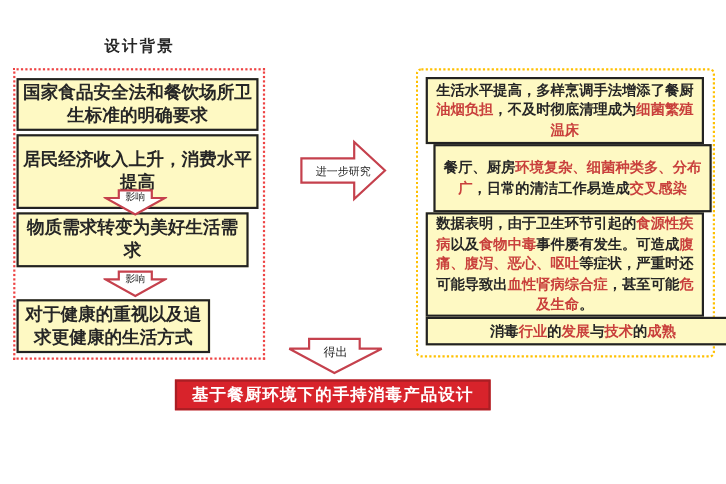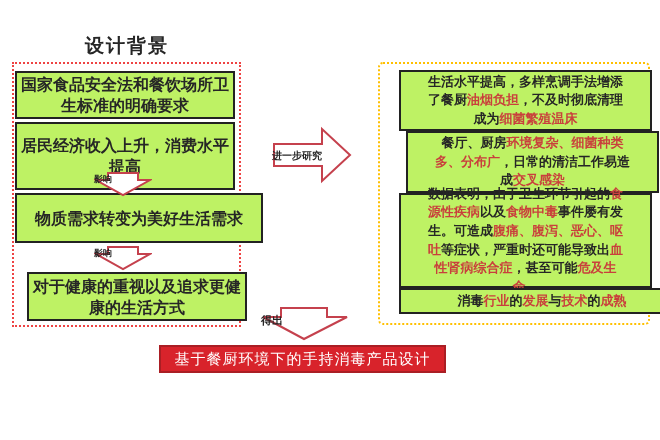--- a/index.html
+++ b/index.html
@@ -8,52 +8,52 @@
     --frame-red:#ee4343;
     --frame-yellow:#ffc000;
     --arrow-stroke:#c5414d;
     --banner-bg:#d8232b;
     --banner-border:#aa1e24;
   }
   *{margin:0;padding:0;box-sizing:border-box;}
   body{background:#ffffff;font-family:"Liberation Sans","DejaVu Sans",sans-serif;}
   .canvas{position:relative;width:660px;height:440px;background:#ffffff;overflow:hidden;}
 
-  .panel-title{position:absolute;text-align:center;font-weight:bold;font-size:19px;color:var(--black-text);letter-spacing:2px;}
+  .panel-title{position:absolute;text-align:center;font-weight:bold;font-size:14px;color:var(--black-text);letter-spacing:2px;}
   .panel-title.red{color:var(--red-text);}
 
   .dashed-frame{position:absolute;background:transparent;}
   .dashed-frame.red{border:2px dotted var(--frame-red);}
   .dashed-frame.yellow{border:2px dotted var(--frame-yellow);border-radius:5px;}
 
-  .node{position:absolute;border:2px solid #222222;background:#bef264;display:flex;align-items:center;justify-content:center;text-align:center;font-weight:bold;color:var(--black-text);}
+  .node{position:absolute;border:2px solid #222222;background:#fef9c3;display:flex;align-items:center;justify-content:center;text-align:center;font-weight:bold;color:var(--black-text);}
   .lnode{font-size:16px;line-height:21px;padding:1px 4px;}
-  .rnode{font-size:13px;line-height:18.6px;padding:1px 24px;margin-left:12px;}
+  .rnode{font-size:13px;line-height:18.6px;padding:1px 6px;}
   .rnode .red{color:var(--red-text);}
 
   .block-arrow{position:absolute;}
   .block-arrow svg{position:absolute;left:0;top:0;width:100%;height:100%;}
   .block-arrow svg polygon{fill:#ffffff;stroke:var(--arrow-stroke);stroke-width:2;stroke-linejoin:miter;}
-  .arrow-label{position:absolute;width:100%;font-weight:bold;color:var(--black-text);z-index:2;}
+  .arrow-label{position:absolute;width:100%;text-align:center;font-weight:normal;color:var(--black-text);z-index:2;}
 
-  .banner{position:absolute;background:var(--banner-bg);border:2px solid var(--banner-border);color:#ffffff;font-weight:normal;font-size:15px;letter-spacing:1px;display:flex;align-items:center;justify-content:center;text-align:center;}
+  .banner{position:absolute;background:var(--banner-bg);border:2px solid var(--banner-border);color:#ffffff;font-weight:bold;font-size:15px;letter-spacing:1px;display:flex;align-items:center;justify-content:center;text-align:center;}
 </style>
 </head>
 <body>
 
 <div class="canvas">
 
   <div class="panel-title" style="left:57px;top:33px;width:140px;">设计背景</div>
 
   <div class="dashed-frame red" style="left:12px;top:62px;width:229px;height:265px;"></div>
 
   <div class="node lnode" style="left:15px;top:71px;width:220px;height:48px;">国家食品安全法和餐饮场所卫生标准的明确要求</div>
   <div class="node lnode" style="left:15px;top:122px;width:220px;height:68px;">居民经济收入上升，消费水平提高</div>
-  <div class="node lnode" style="left:15px;top:193px;width:248px;height:50px;">物质需求转变为美好生活需求</div>
-  <div class="node lnode" style="left:27px;top:272px;width:220px;height:49px;">对于健康的重视以及追求更健康的生活方式</div>
+  <div class="node lnode" style="left:15px;top:193px;width:211px;height:50px;">物质需求转变为美好生活需求</div>
+  <div class="node lnode" style="left:15px;top:272px;width:176px;height:49px;">对于健康的重视以及追求更健康的生活方式</div>
 
   <div class="block-arrow" style="left:94px;top:171px;width:58px;height:26px;z-index:3;">
     <svg viewBox="0 0 58 26" preserveAspectRatio="none">
       <polygon points="14,2 44,2 44,9 56,9 29,24 2,9 14,9"></polygon>
     </svg>
     <div class="arrow-label" style="top:2px;font-size:9px;">影响</div>
   </div>
 
   <div class="block-arrow" style="left:94px;top:245px;width:58px;height:26px;z-index:3;">
     <svg viewBox="0 0 58 26" preserveAspectRatio="none">

